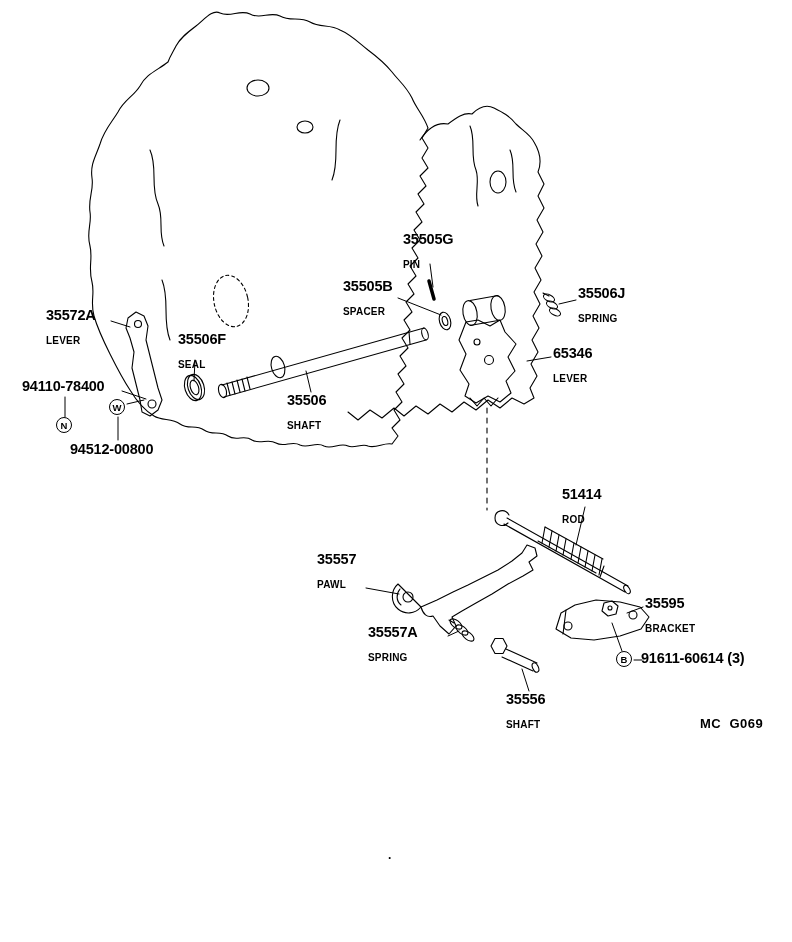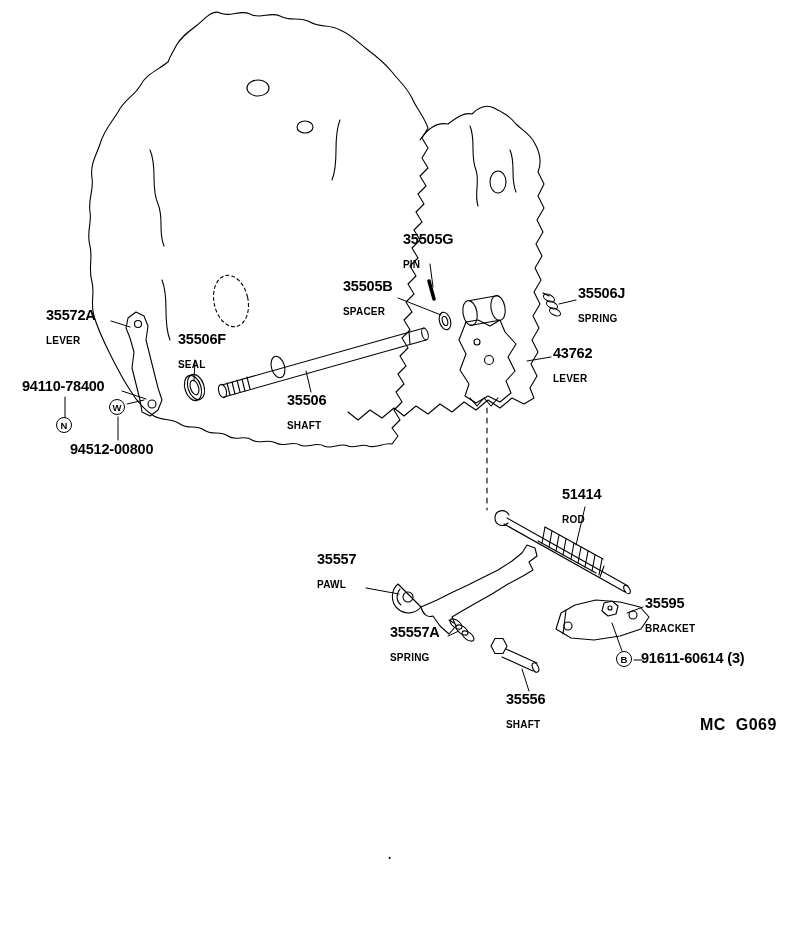--- a/index.html
+++ b/index.html
@@ -33,21 +33,21 @@
     width: 16px; height: 16px;
     border: 1.6px solid #000;
     border-radius: 50%;
     font-size: 9.5px;
     font-weight: bold;
     display: flex; align-items: center; justify-content: center;
     background: #fff;
   }
   .footer-code {
     position: absolute;
-    font-size: 16px;
+    font-size: 13px;
     font-weight: bold;
     white-space: pre;
     letter-spacing: 0.5px;
   }
   .dot { position: absolute; font-size: 12px; font-weight: bold; }
 </style>
 </head>
 <body>
 
 <div class="stage">
@@ -232,21 +232,21 @@
     <div class="pn">35572A</div>
     <div class="pd">LEVER</div>
   </div>
 
   <div class="callout" style="left:178px;top:332px">
     <div class="pn">35506F</div>
     <div class="pd">SEAL</div>
   </div>
 
   <div class="callout" style="left:553px;top:346px">
-    <div class="pn">43762</div>
+    <div class="pn">65346</div>
     <div class="pd">LEVER</div>
   </div>
 
   <div class="callout" style="left:22px;top:379px">
     <div class="pn">94110-78400</div>
   </div>
 
   <div class="callout" style="left:287px;top:393px">
     <div class="pn">35506</div>
     <div class="pd">SHAFT</div>
@@ -264,21 +264,21 @@
   <div class="callout" style="left:317px;top:552px">
     <div class="pn">35557</div>
     <div class="pd">PAWL</div>
   </div>
 
   <div class="callout" style="left:645px;top:596px">
     <div class="pn">35595</div>
     <div class="pd">BRACKET</div>
   </div>
 
-  <div class="callout" style="left:390px;top:625px">
+  <div class="callout" style="left:368px;top:625px">
     <div class="pn">35557A</div>
     <div class="pd">SPRING</div>
   </div>
 
   <div class="callout" style="left:641px;top:651px">
     <div class="pn">91611-60614 (3)</div>
   </div>
 
   <div class="callout" style="left:506px;top:692px">
     <div class="pn">35556</div>

